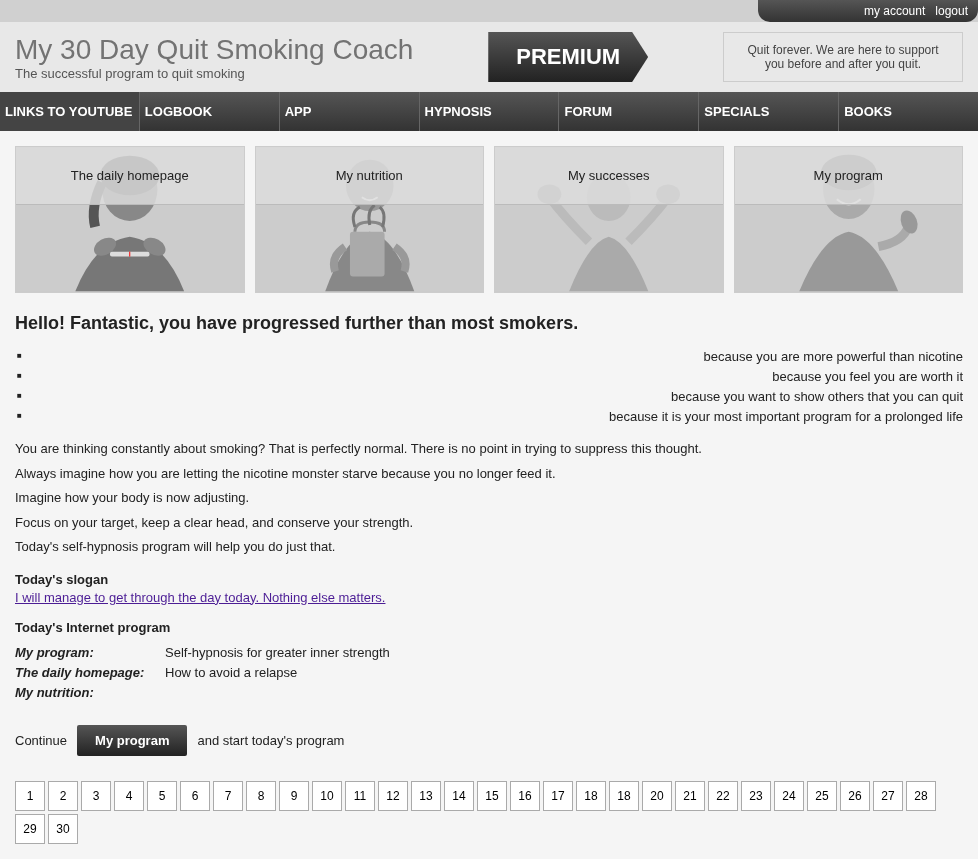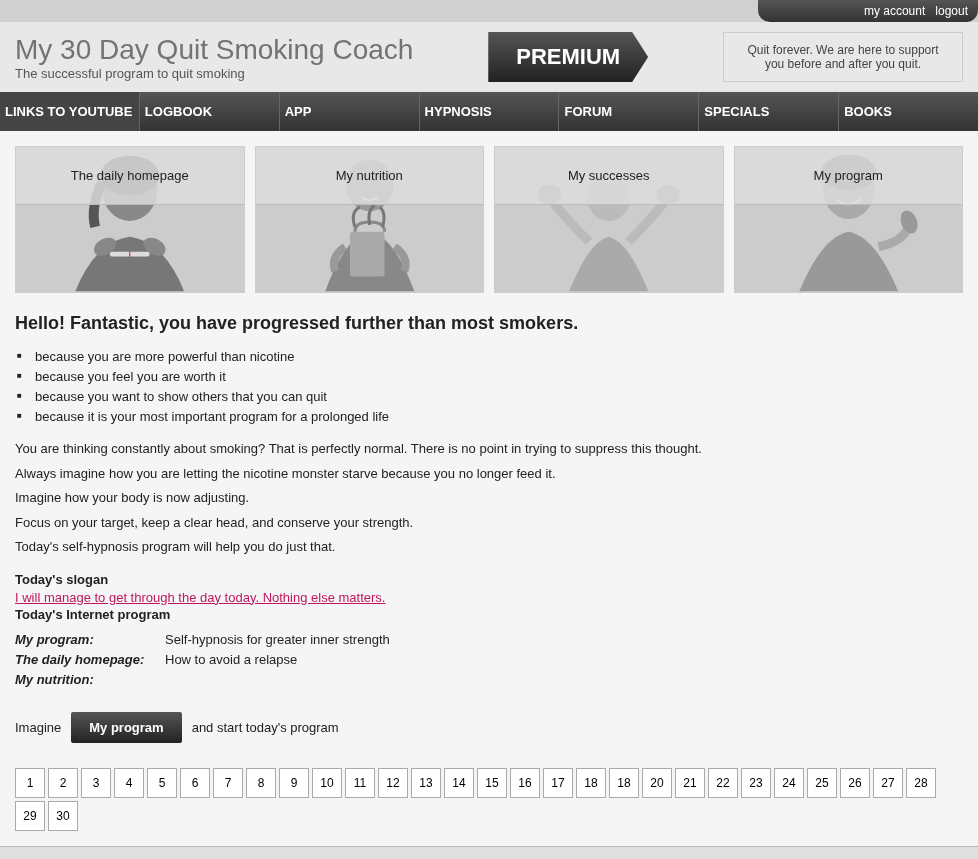--- a/index.html
+++ b/index.html
@@ -117,20 +117,21 @@
     
     .welcome-heading {
       font-size: 18px;
       font-weight: bold;
       margin-bottom: 15px;
     }
     .bullet-list {
       list-style: none;
       margin-bottom: 15px;
       padding-left: 20px;
+      text-align: right;
     }
     .bullet-list li {
       position: relative;
       margin-bottom: 5px;
       font-size: 13px;
     }
     .bullet-list li::before {
       content: '■';
       position: absolute;
       left: -18px;
@@ -138,21 +139,21 @@
       top: 2px;
     }
     .body-text {
       margin-bottom: 5px;
       line-height: 1.5;
       font-size: 13px;
     }
 
     .slogan-section { margin-top: 15px; }
     .slogan-label { font-weight: bold; margin-bottom: 3px; }
-    .slogan-link { color: #be185d; text-decoration: underline; display: block; margin-bottom: 2px; }
+    .slogan-link { color: #4c1d95; text-decoration: underline; display: block; margin-bottom: 15px; }
 
     .program-label { font-weight: bold; margin-bottom: 10px; }
     .program-row { margin-bottom: 5px; display: flex; gap: 0; }
     .program-row-key { font-weight: bold; font-style: italic; width: 150px; min-width: 150px; }
     .program-row-val { font-size: 13px; }
 
     
     .continue-section {
       margin-top: 25px;
       display: flex;
@@ -341,21 +342,21 @@
   </div>
   <div class="program-row">
     <span class="program-row-key">The daily homepage:</span>
     <span class="program-row-val">How to avoid a relapse</span>
   </div>
   <div class="program-row">
     <span class="program-row-key">My nutrition:</span>
   </div>
 
   <div class="continue-section">
-    <span>Imagine</span>
+    <span>Continue</span>
     <button class="my-program-btn">My program</button>
     <span>and start today's program</span>
   </div>
 
   <div class="days-row">
     <button class="day-btn">1</button>
     <button class="day-btn">2</button>
     <button class="day-btn">3</button>
     <button class="day-btn">4</button>
     <button class="day-btn">5</button>

